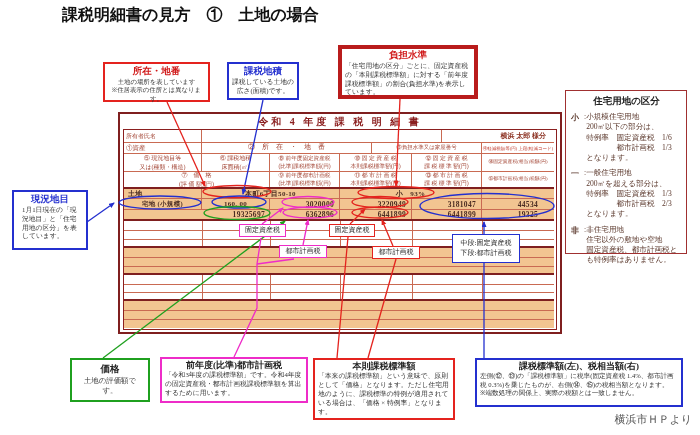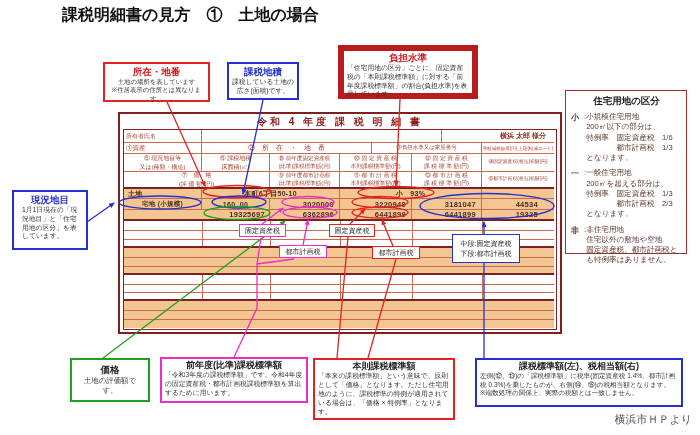--- a/index.html
+++ b/index.html
@@ -1,17 +1,17 @@
 <!DOCTYPE html>
 <html><head>
 <meta charset="utf-8">
 <style>
   html,body{margin:0;padding:0;background:#fff;}
   #canvas{position:relative;width:700px;height:435px;background:#fff;overflow:hidden;
-          font-family:Liberation Sans, sans-serif;color:#222;}
+          font-family:Liberation Serif, serif;color:#222;}
   .pre{white-space:pre-line;}
   
   .callout{position:absolute;box-sizing:border-box;background:#fff;z-index:30;}
   .callout .bt{text-align:center;font-weight:bold;line-height:1.25;}
   .callout .bb{line-height:1.3;}
   
   #stmt{position:absolute;left:118px;top:112px;width:440px;height:218px;border:2px solid #7f1f1f;background:#fff;z-index:5;}
   #stmt-title{position:absolute;left:0;top:1px;width:100%;text-align:center;font-size:10px;font-weight:bold;
               letter-spacing:3px;color:#8b1f1f;}
   #grid{position:absolute;left:3px;top:15px;width:432px;height:199px;border:1px solid #8b1f1f;}
@@ -204,35 +204,35 @@
   <div class="callout" style="left:227px;top:62px;width:72px;height:38px;border:2px solid #2430cf;padding:2px 2px;">
     <div class="bt" style="font-size:9.5px;color:#2430cf;">課税地積</div>
     <div class="bb pre" style="font-size:6.8px;color:#333;text-align:center;">課税している土地の
 広さ(面積)です。</div>
   </div>
   <div class="callout" style="left:103px;top:62px;width:107px;height:40px;border:2px solid #e4231e;padding:2px 2px;">
     <div class="bt" style="font-size:9.5px;color:#d01818;">所在・地番</div>
     <div class="bb pre" style="font-size:6.4px;color:#333;text-align:center;">土地の場所を表しています
 ※住居表示の住所とは異なります。</div>
   </div>
-  <div class="callout" style="left:338px;top:45px;width:140px;height:54px;border:6px solid #b91c1c;padding:1px 3px;">
+  <div class="callout" style="left:338px;top:45px;width:140px;height:54px;border:4px solid #b91c1c;padding:1px 3px;">
     <div class="bt" style="font-size:9.5px;color:#d01818;">負担水準</div>
     <div class="bb" style="font-size:6.8px;color:#333;">「住宅用地の区分」ごとに、固定資産税の「本則課税標準額」に対する「前年度課税標準額」の割合(負担水準)を表示しています。</div>
   </div>
   <div class="callout" style="left:12px;top:190px;width:76px;height:60px;border:2px solid #2430cf;padding:2px 8px;">
     <div class="bt" style="font-size:9.5px;color:#2430cf;">現況地目</div>
     <div class="bb" style="font-size:6.8px;color:#333;">1月1日現在の「現況地目」と「住宅用地の区分」を表しています。</div>
   </div>
 
   <div class="callout" style="left:70px;top:358px;width:80px;height:44px;border:2px solid #1fa01f;padding:4px 7px;">
     <div class="bt" style="font-size:9.5px;color:#222;">価格</div>
     <div class="bb" style="font-size:7.4px;color:#333;text-align:center;margin-top:0;">土地の評価額です。</div>
   </div>
   <div class="callout" style="left:160px;top:357px;width:148px;height:46px;border:2px solid #ee2cc8;padding:1px 3px;">
-    <div class="bt" style="font-size:9px;color:#222;">前年度(比準)課税標準額</div>
+    <div class="bt" style="font-size:9px;color:#222;">前年度(比準)都市計画税</div>
     <div class="bb" style="font-size:6.8px;color:#333;">「令和3年度の課税標準額」です。令和4年度の固定資産税・都市計画税課税標準額を算出するために用います。</div>
   </div>
   <div class="callout" style="left:313px;top:358px;width:142px;height:62px;border:2px solid #e4231e;padding:1px 3px;">
     <div class="bt" style="font-size:9px;color:#222;text-align:center;">本則課税標準額</div>
     <div class="bb" style="font-size:6.8px;color:#333;">「本来の課税標準額」という意味で、原則として「価格」となります。ただし住宅用地のように、課税標準の特例が適用されている場合は、「価格 × 特例率」となります。</div>
   </div>
   <div class="callout" style="left:475px;top:358px;width:208px;height:49px;border:2px solid #2430cf;padding:1px 3px;">
     <div class="bt" style="font-size:9px;color:#222;">課税標準額(左)、税相当額(右)</div>
     <div class="bb pre" style="font-size:6.6px;color:#333;">左側(⑫、⑬)の「課税標準額」に税率(固定資産税 1.4%、都市計画税 0.3%)を乗じたものが、右側(⑭、⑮)の税相当額となります。
 ※端数処理の関係上、実際の税額とは一致しません。</div>

